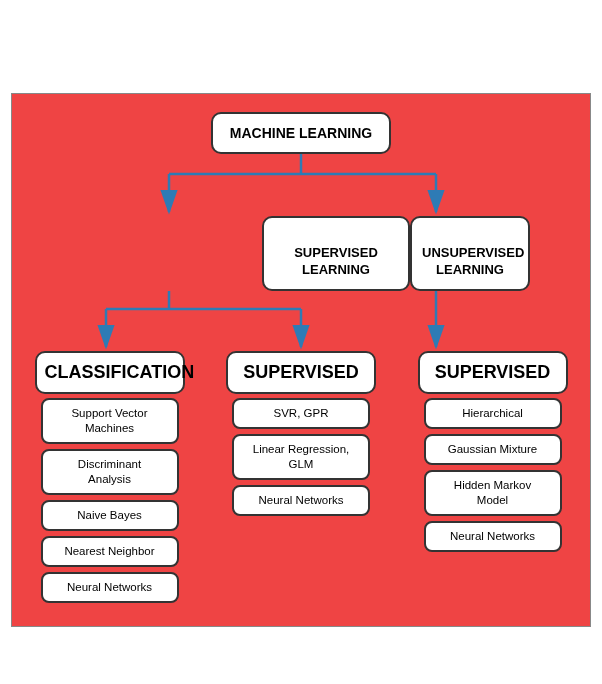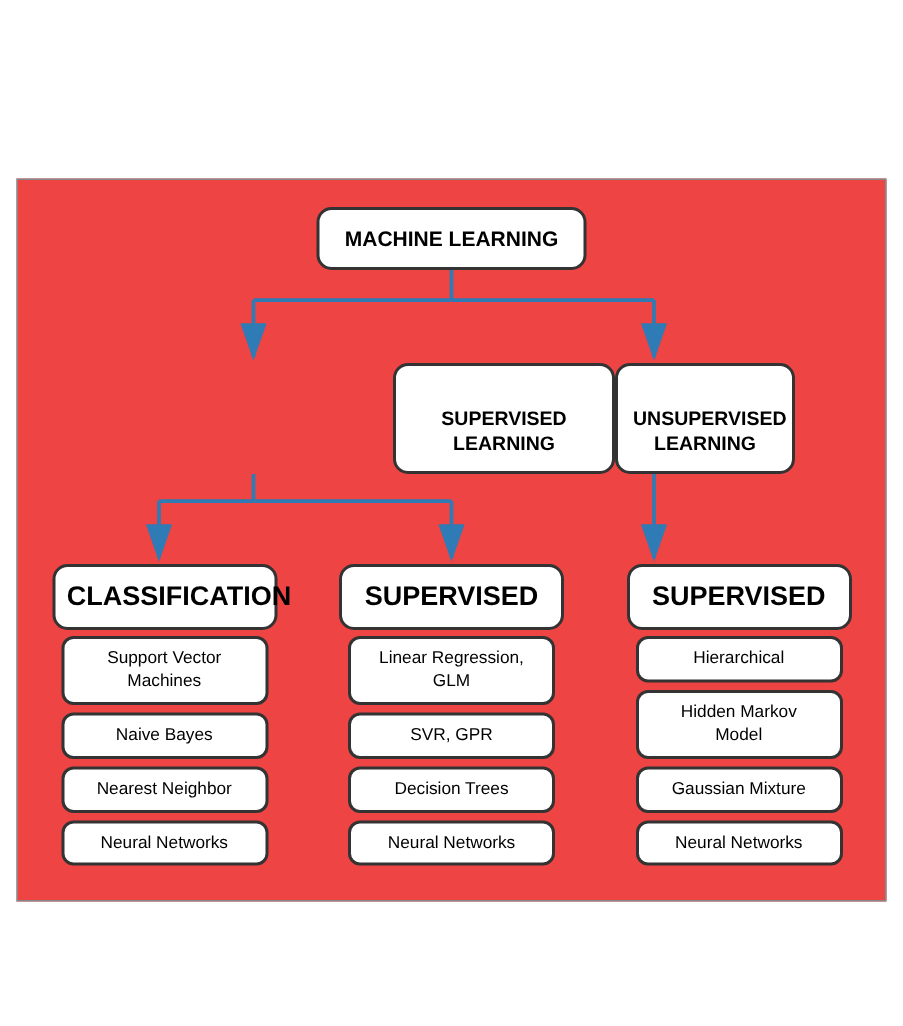--- a/index.html
+++ b/index.html
@@ -142,44 +142,44 @@
   </svg>
 
   <div class="columns" style="margin-top:-8px;">
 
     <div class="col">
       <div class="box category">
         <span>CLASSIFICATION</span>
       </div>
       <div class="col-items">
         <div class="box item">Support Vector<br>Machines</div>
+        <div class="box item">Discriminant<br>Analysis</div>
         <div class="box item">Naive Bayes</div>
         <div class="box item">Nearest Neighbor</div>
         <div class="box item">Neural Networks</div>
       </div>
     </div>
 
     <div class="col">
       <div class="box category">
         <span>SUPERVISED</span>
       </div>
       <div class="col-items">
+        <div class="box item">SVR, GPR</div>
         <div class="box item">Linear Regression,<br>GLM</div>
-        <div class="box item">SVR, GPR</div>
-        <div class="box item">Decision Trees</div>
         <div class="box item">Neural Networks</div>
       </div>
     </div>
 
     <div class="col">
       <div class="box category">
         <span>SUPERVISED</span>
       </div>
       <div class="col-items">
         <div class="box item">Hierarchical</div>
+        <div class="box item">Gaussian Mixture</div>
         <div class="box item">Hidden Markov<br>Model</div>
-        <div class="box item">Gaussian Mixture</div>
         <div class="box item">Neural Networks</div>
       </div>
     </div>
 
   </div>
 </div>
 
 </body></html>

